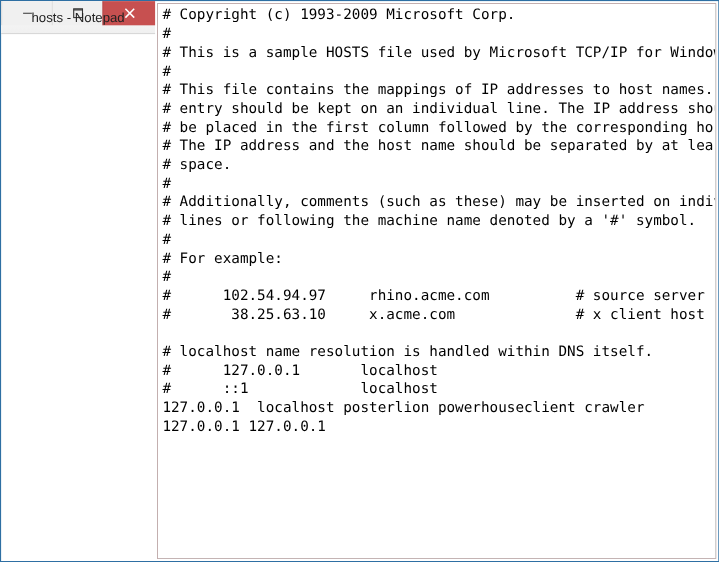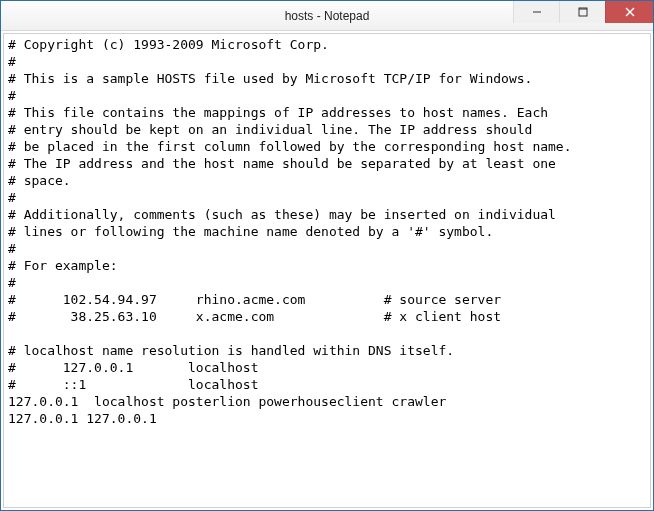--- a/index.html
+++ b/index.html
@@ -7,21 +7,21 @@
     margin: 0; padding: 0;
     width: 654px; height: 511px;
     font-family: "Segoe UI", Tahoma, sans-serif;
     background: #5ba4d8;
     overflow: hidden;
   }
   .window {
     width: 654px; height: 511px;
     background: #fff;
     border: 1px solid #2e6fa3;
-    display: flex; flex-direction: column;
+    display: flex; flex-direction: row;
     position: relative;
   }
   .titlebar {
     height: 30px;
     background: linear-gradient(#fdfdfd, #f0f0f0);
     border-bottom: 1px solid #d8d8d8;
     display: flex; align-items: center;
     position: relative;
   }
   .title-text {

